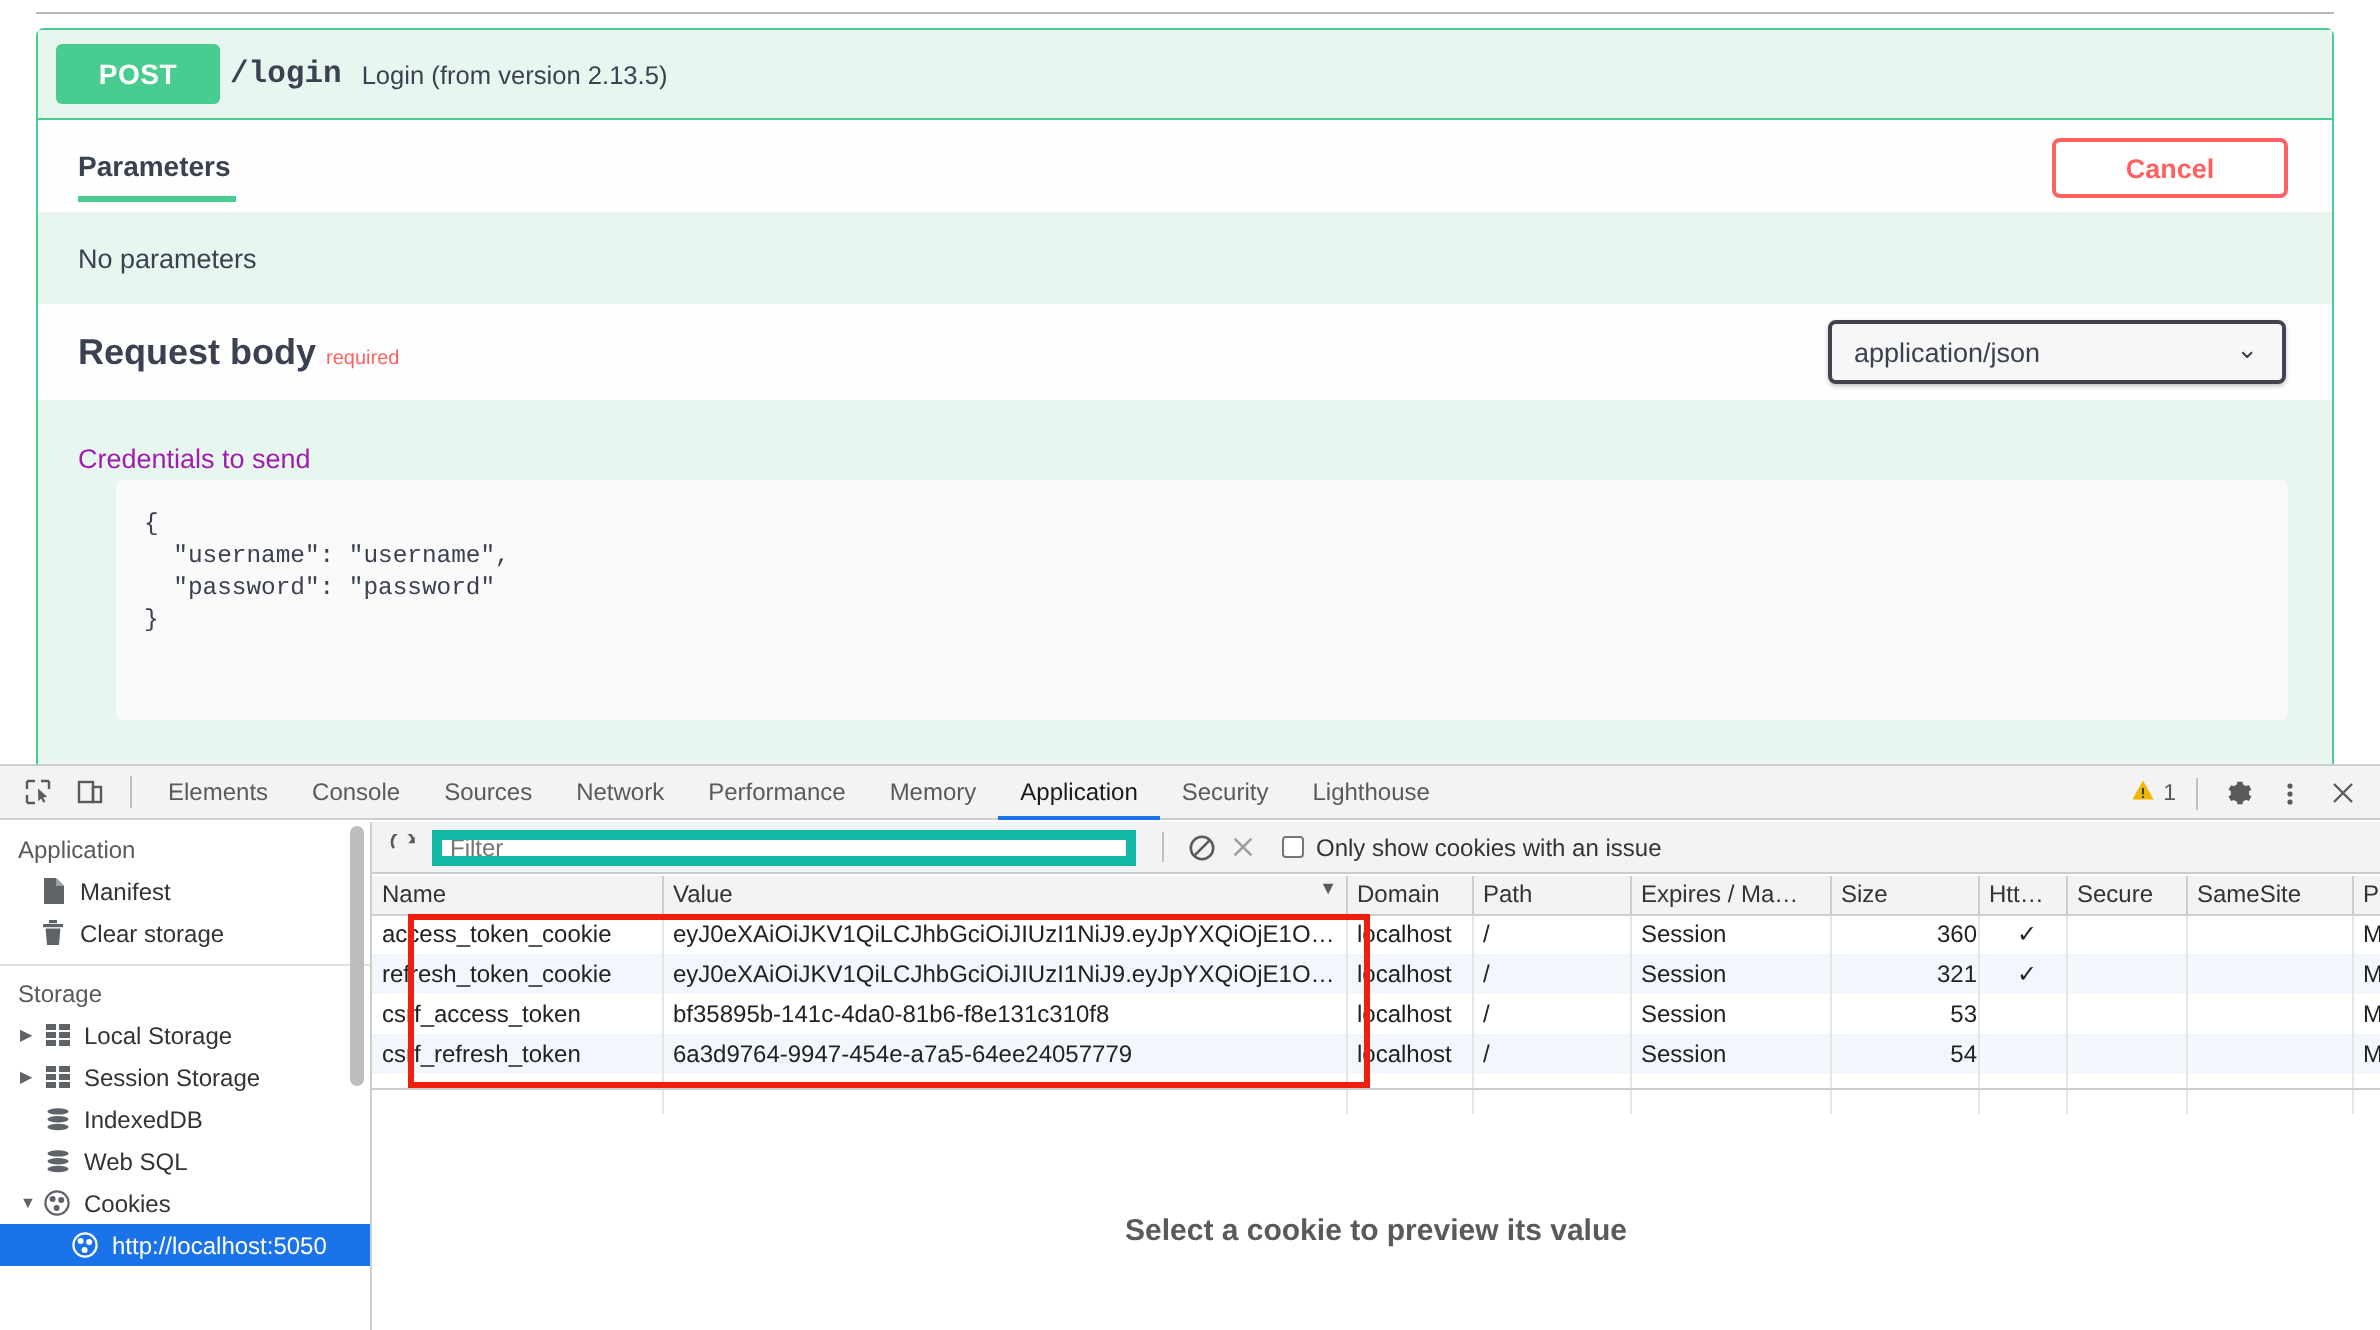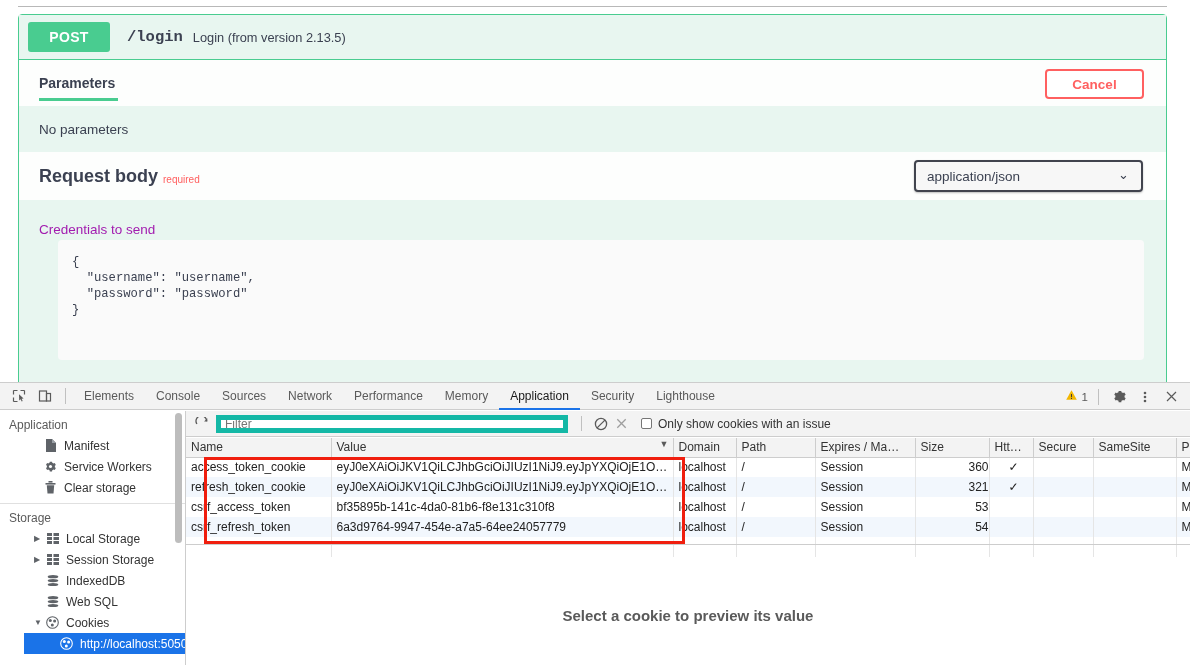--- a/index.html
+++ b/index.html
@@ -43,21 +43,21 @@
     background: #49cc90;
     color: #fff;
     border-radius: 3px;
     font-size: 14px;
     font-weight: bold;
     letter-spacing: .3px;
     display: flex; align-items: center; justify-content: center;
     font-family: "Liberation Sans", sans-serif;
   }
   .op-path {
-    margin-left: 17px;
+    margin-left: 5px;
     font-family: "Liberation Mono", monospace;
     font-size: 15.5px;
     font-weight: bold;
     color: #3b4151;
   }
   .op-desc {
     margin-left: 10px;
     font-size: 12.8px;
     color: #3b4151;
   }
@@ -84,21 +84,21 @@
   }
   .tab-params::after {
     content: "";
     position: absolute;
     left: 0; bottom: 5px; width: 79px; height: 3px;
     background: #49cc90;
   }
   #cancel-btn {
     position: absolute;
     right: 22px; top: 9px;
-    width: 99px; height: 30px;
+    width: 118px; height: 30px;
     border: 2px solid #ff6060;
     border-radius: 4px;
     background: #fff;
     color: #ff6060;
     font-size: 13.5px;
     font-weight: bold;
     cursor: pointer;
     font-family: "Liberation Sans", sans-serif;
   }
   .no-params-row {
@@ -245,21 +245,20 @@
   .sb-divider {
     height: 1px; background: #e0e0e0; margin: 5px 0 4px 0;
   }
   .sb-item {
     height: 21px;
     display: flex; align-items: center;
     padding-left: 19px;
     font-size: 12px;
     color: #333;
     cursor: pointer;
-    margin-left: 24px;
   }
   .sb-item.indent2 { padding-left: 10px; }
   .sb-item.child { padding-left: 35px; }
   .sb-item.selected {
     background: #1a73e8;
     color: #fff;
   }
   .sb-ico {
     width: 15px; height: 15px;
     margin-right: 6px;
@@ -507,29 +506,20 @@
       <div class="sb-item">
         <span class="sb-ico">
           <svg width="11" height="13" viewBox="0 0 11 13">
               <path d="M1 0h6l4 4v9H1z" fill="#5f6368"></path>
               <path d="M7 0l4 4H7z" fill="#9aa0a6"></path>
             </svg>
         </span>
         <span>Manifest</span>
       </div>
 
-      <div class="sb-item">
-        <span class="sb-ico">
-          <svg width="13" height="13" viewBox="0 0 16 16">
-            <path d="M13.4 8c0-.3 0-.6-.1-.9l1.3-1-1.4-2.4-1.5.6c-.5-.4-1-.7-1.6-.9L9.9 2H7.1l-.2 1.5c-.6.2-1.1.5-1.6.9l-1.5-.6L2.4 6.1l1.3 1c0 .3-.1.6-.1.9s0 .6.1.9l-1.3 1 1.4 2.4 1.5-.6c.5.4 1 .7 1.6.9L7.1 14h2.8l.2-1.5c.6-.2 1.1-.5 1.6-.9l1.5.6 1.4-2.4-1.3-1c.1-.3.1-.6.1-.8z" fill="#5f6368"></path>
-            <circle cx="8" cy="8" r="1.9" fill="#fff"></circle>
-          </svg>
-        </span>
-        <span>Service Workers</span>
-      </div>
 
       <div class="sb-item">
         <span class="sb-ico">
           <svg width="11" height="13" viewBox="0 0 11 13">
             <rect x="3.5" y="0" width="4" height="1.6" fill="#5f6368"></rect>
             <rect x="0.5" y="2" width="10" height="1.6" fill="#5f6368"></rect>
             <path d="M1.8 4.2h7.4l-.7 8.3H2.5z" fill="#5f6368"></path>
           </svg>
         </span>
         <span>Clear storage</span>

